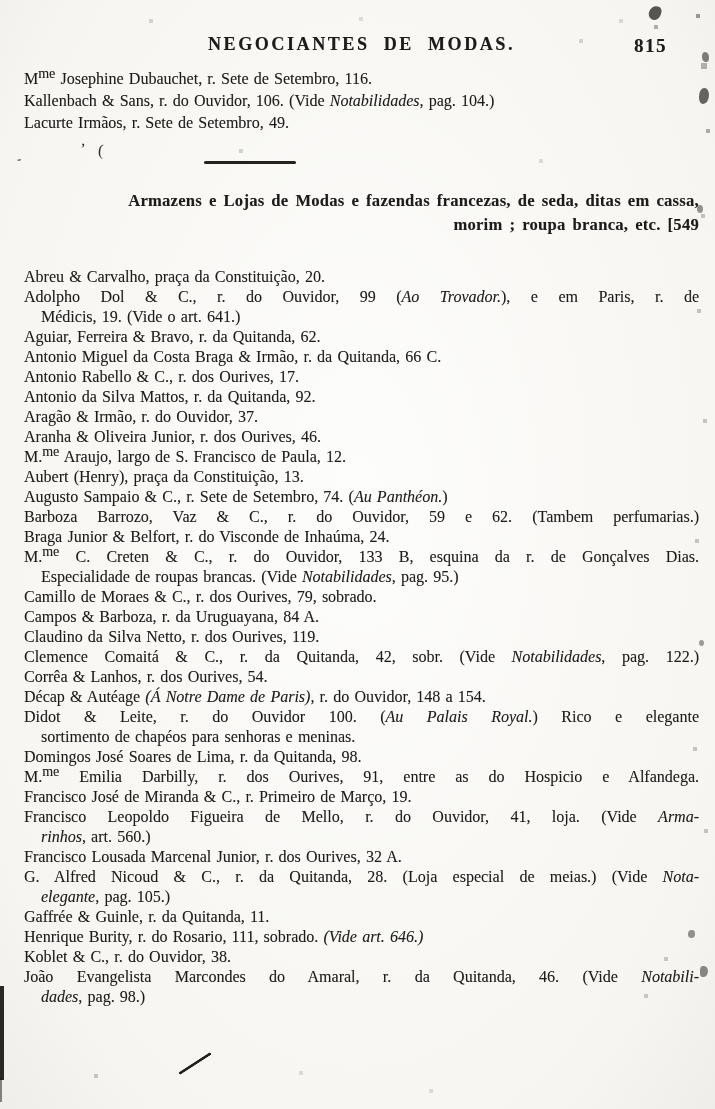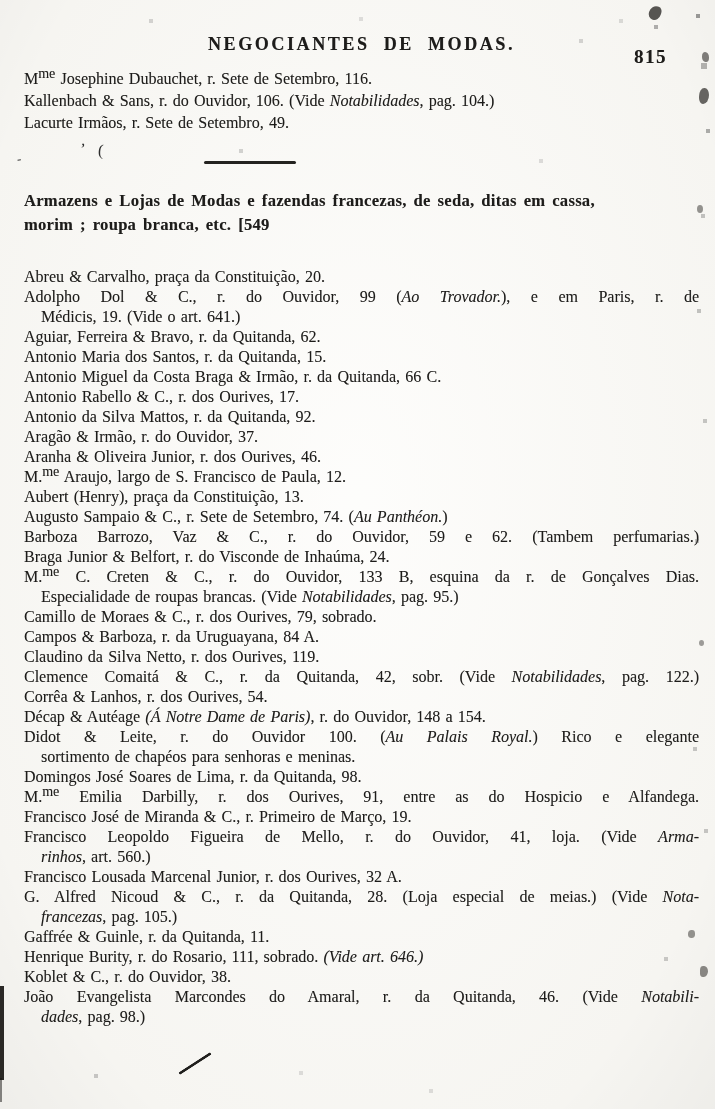--- a/index.html
+++ b/index.html
@@ -16,29 +16,29 @@
     font-family:"Liberation Serif","DejaVu Serif",serif;
   }
   .page{position:relative;padding:34px 16px 0 24px;}
   .hdr{position:relative;height:24px;}
   .title{
     text-align:center;font-weight:bold;font-size:18px;
     letter-spacing:2.6px;word-spacing:7px;
     text-shadow:.3px .3px 0 rgba(30,30,30,.45);
   }
   .pagenum{
-    position:absolute;right:32px;top:12px;
+    position:absolute;right:32px;top:1px;
     font-weight:bold;font-size:19px;letter-spacing:1.5px;
     text-shadow:.3px .3px 0 rgba(30,30,30,.45);
     text-align:center;
   }
   .top-entries{margin-top:10px;font-size:16px;line-height:22px;word-spacing:1.2px;}
   .divider{width:92px;height:3px;background:#242320;border-radius:2px;margin:27px 0 0 180px;}
   .sheading{
-    margin-top:25px;text-align:left;font-weight:bold;
+    margin-top:25px;text-align:right;font-weight:bold;
     font-size:16.5px;line-height:23.5px;letter-spacing:.3px;word-spacing:2.5px;
     text-shadow:.25px .25px 0 rgba(30,30,30,.4);
   }
   .entry-list{margin-top:31px;font-size:16px;line-height:20px;word-spacing:1.2px;}
   .eline{min-height:20px;}
   .cont{margin-left:17px;}
   .jfull{text-align:justify;text-align-last:justify;}
   .it{font-style:italic;}
   .sup{font-size:14px;vertical-align:6px;line-height:0;letter-spacing:0;}
   .tline span,.eline span{text-shadow:.25px .25px 0 rgba(30,30,30,.3);}
@@ -102,23 +102,20 @@
         <div class="eline"><span>Abreu &amp; Carvalho, praça da Constituição, 20.</span></div>
       </div>
       <div class="entry">
         <div class="eline jfull"><span>Adolpho Dol &amp; C., r. do Ouvidor, 99 (</span><span class="it">Ao Trovador.</span><span>), e em Paris, r. de</span></div>
         <div class="eline cont"><span>Médicis, 19. (Vide o art. 641.)</span></div>
       </div>
       <div class="entry">
         <div class="eline"><span>Aguiar, Ferreira &amp; Bravo, r. da Quitanda, 62.</span></div>
       </div>
       <div class="entry">
-        <div class="eline"><span>Antonio Maria dos Santos, r. da Quitanda, 15.</span></div>
-      </div>
-      <div class="entry">
         <div class="eline"><span>Antonio Miguel da Costa Braga &amp; Irmão, r. da Quitanda, 66 C.</span></div>
       </div>
       <div class="entry">
         <div class="eline"><span>Antonio Rabello &amp; C., r. dos Ourives, 17.</span></div>
       </div>
       <div class="entry">
         <div class="eline"><span>Antonio da Silva Mattos, r. da Quitanda, 92.</span></div>
       </div>
       <div class="entry">
         <div class="eline"><span>Aragão &amp; Irmão, r. do Ouvidor, 37.</span></div>
@@ -178,21 +175,21 @@
       </div>
       <div class="entry">
         <div class="eline jfull"><span>Francisco Leopoldo Figueira de Mello, r. do Ouvidor, 41, loja. (Vide </span><span class="it">Arma-</span></div>
         <div class="eline cont"><span class="it">rinhos</span><span>, art. 560.)</span></div>
       </div>
       <div class="entry">
         <div class="eline"><span>Francisco Lousada Marcenal Junior, r. dos Ourives, 32 A.</span></div>
       </div>
       <div class="entry">
         <div class="eline jfull"><span>G. Alfred Nicoud &amp; C., r. da Quitanda, 28. (Loja especial de meias.) (Vide </span><span class="it">Nota-</span></div>
-        <div class="eline cont"><span class="it">francezas</span><span>, pag. 105.)</span></div>
+        <div class="eline cont"><span class="it">elegante</span><span>, pag. 105.)</span></div>
       </div>
       <div class="entry">
         <div class="eline"><span>Gaffrée &amp; Guinle, r. da Quitanda, 11.</span></div>
       </div>
       <div class="entry">
         <div class="eline"><span>Henrique Burity, r. do Rosario, 111, sobrado. </span><span class="it">(Vide art. 646.)</span></div>
       </div>
       <div class="entry">
         <div class="eline"><span>Koblet &amp; C., r. do Ouvidor, 38.</span></div>
       </div>

